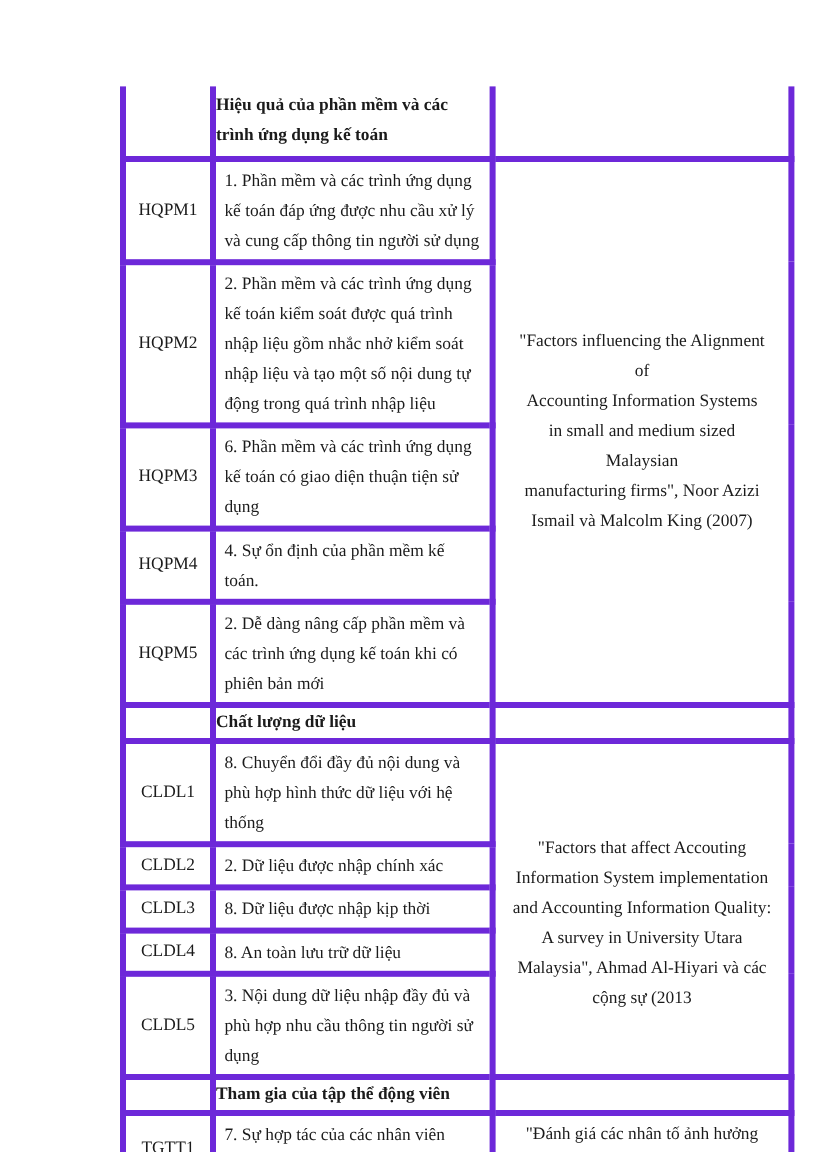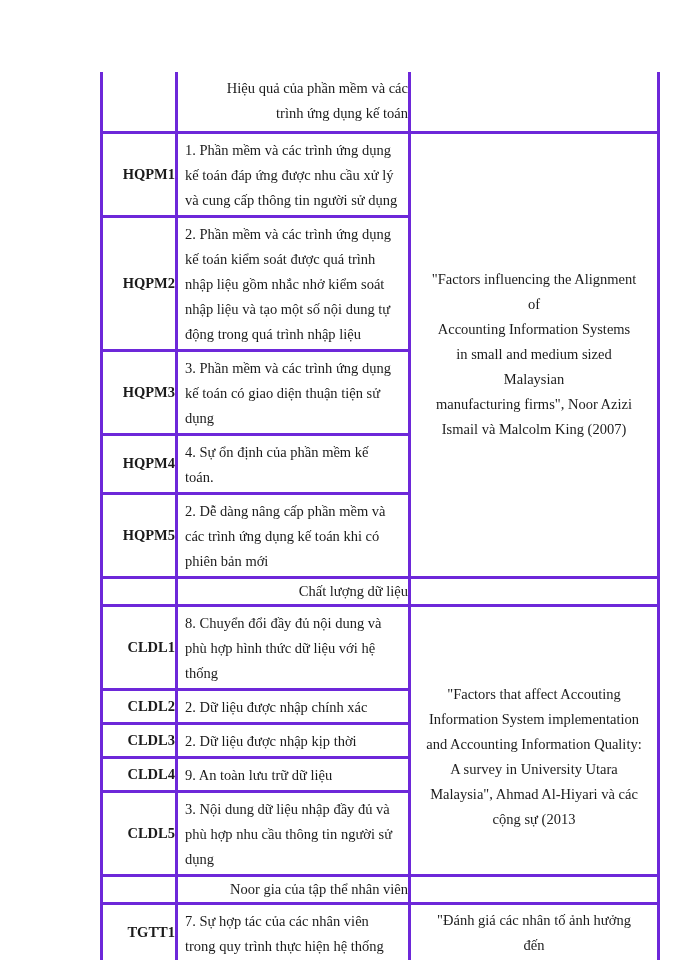--- a/index.html
+++ b/index.html
@@ -14,43 +14,42 @@
     color: #1b1b1b;
     overflow: hidden;
   }
   table.tbl {
     border-collapse: collapse;
     table-layout: fixed;
     width: 557px;
     margin: 72px 0 0 100px;
   }
   td {
-    border: 3px solid #6d28d9;
+    border: 5px solid #6d28d9;
     padding: 0;
     vertical-align: top;
     font-size: 14.5px;
     line-height: 25px;
     overflow: hidden;
   }
   tr.no-top td { border-top: none; }
   tr.thick td { border-top-width: 2px; border-top-color: #3c3c3c; }
   td.thick-top { border-top-width: 2px; border-top-color: #3c3c3c; }
   tr.bottom td, td.bottom { border-bottom-width: 2px; border-bottom-color: #3c3c3c; }
   td.code {
-    text-align: right;
+    text-align: center;
     vertical-align: middle;
-    font-weight: bold;
   }
   td.item {
     padding: 4px 4px 2px 7px;
     white-space: pre-line;
   }
   td.sec {
-    font-weight: normal;
-    text-align: right;
+    font-weight: bold;
+    text-align: left;
     vertical-align: middle;
     white-space: pre-line;
   }
   td.src {
     text-align: center;
     white-space: pre-line;
     vertical-align: middle;
     padding: 2px 3px;
   }
   td.src-low {
@@ -102,21 +101,21 @@
   <tr class="h131">
     <td class="code">HQPM2</td>
     <td class="item">2. Phần mềm và các trình ứng dụng
 kế toán kiểm soát được quá trình
 nhập liệu gồm nhắc nhở kiểm soát
 nhập liệu và tạo một số nội dung tự
 động trong quá trình nhập liệu</td>
   </tr>
   <tr class="h75">
     <td class="code">HQPM3</td>
-    <td class="item">3. Phần mềm và các trình ứng dụng
+    <td class="item">6. Phần mềm và các trình ứng dụng
 kế toán có giao diện thuận tiện sử
 dụng</td>
   </tr>
   <tr class="h49">
     <td class="code">HQPM4</td>
     <td class="item">4. Sự ổn định của phần mềm kế
 toán.</td>
   </tr>
   <tr class="h80">
     <td class="code">HQPM5</td>
@@ -142,36 +141,36 @@
 A survey in University Utara
 Malaysia", Ahmad Al-Hiyari và các
 cộng sự (2013</td>
   </tr>
   <tr class="h25">
     <td class="code">CLDL2</td>
     <td class="item">2. Dữ liệu được nhập chính xác</td>
   </tr>
   <tr class="h28">
     <td class="code">CLDL3</td>
-    <td class="item">2. Dữ liệu được nhập kịp thời</td>
+    <td class="item">8. Dữ liệu được nhập kịp thời</td>
   </tr>
   <tr class="h26">
     <td class="code">CLDL4</td>
-    <td class="item">9. An toàn lưu trữ dữ liệu</td>
+    <td class="item">8. An toàn lưu trữ dữ liệu</td>
   </tr>
   <tr class="h75">
     <td class="code">CLDL5</td>
     <td class="item">3. Nội dung dữ liệu nhập đầy đủ và
 phù hợp nhu cầu thông tin người sử
 dụng</td>
   </tr>
 
   <tr class="h25 thick">
     <td class="code"></td>
-    <td class="sec">Noor gia của tập thể nhân viên</td>
+    <td class="sec">Tham gia của tập thể động viên</td>
     <td></td>
   </tr>
 
   <tr class="h53 bottom">
     <td class="code">TGTT1</td>
     <td class="item">7. Sự hợp tác của các nhân viên
 trong quy trình thực hiện hệ thống</td>
     <td class="src bottom">"Đánh giá các nhân tố ảnh hưởng
 đến</td>
   </tr>

